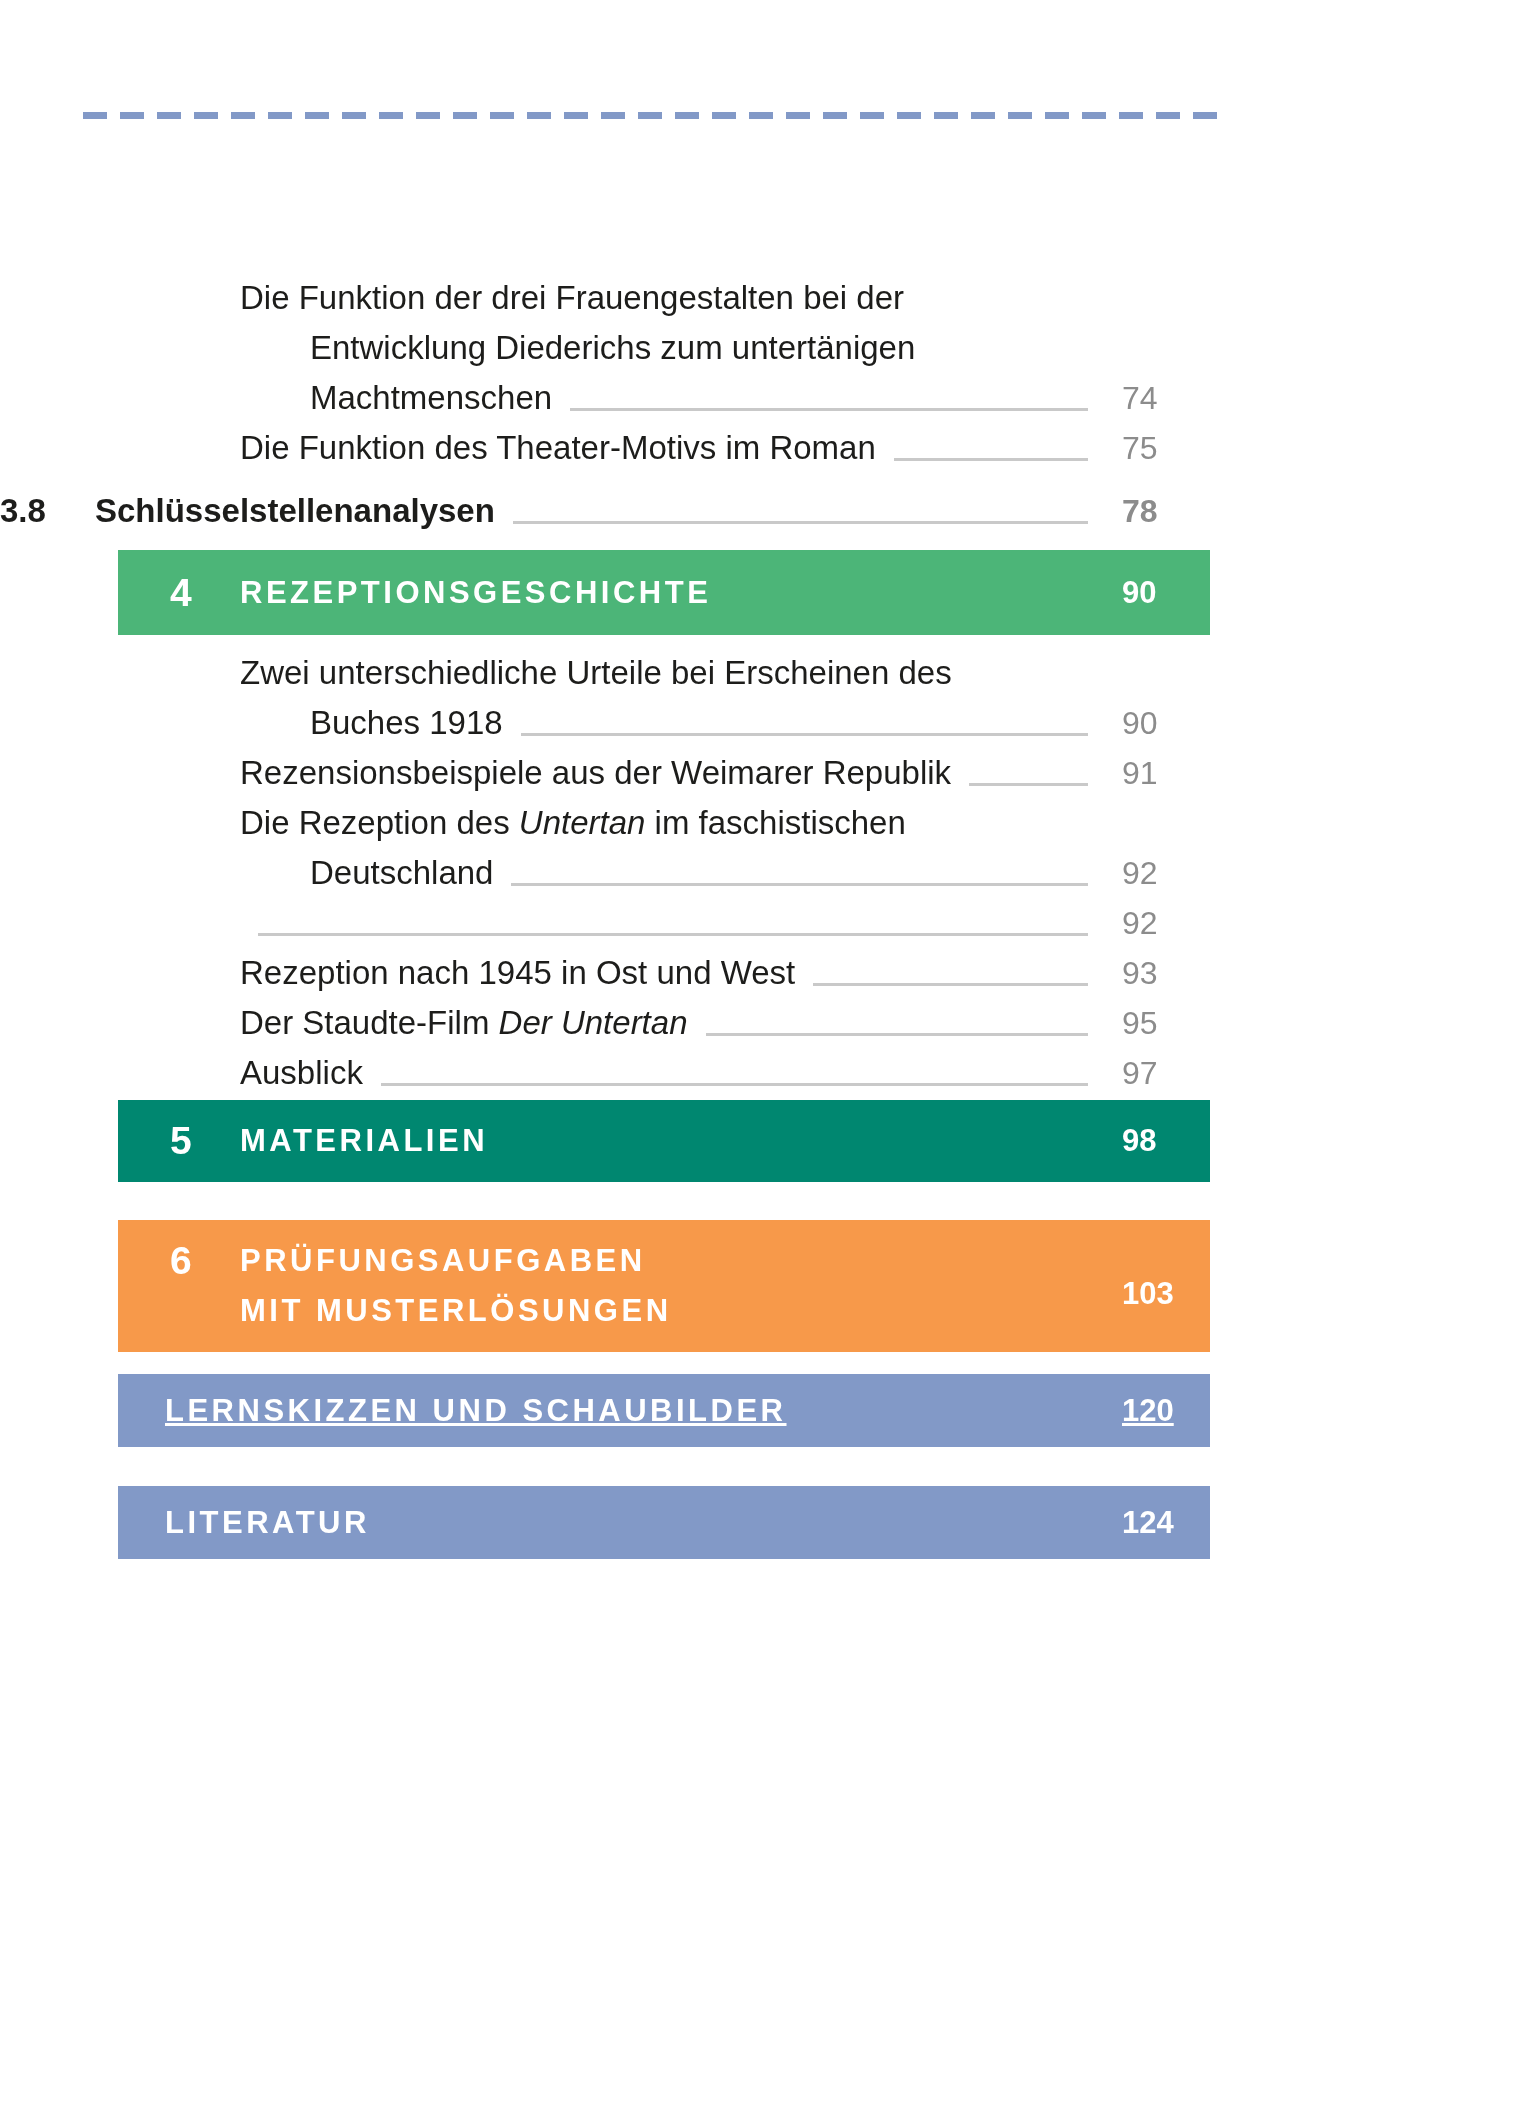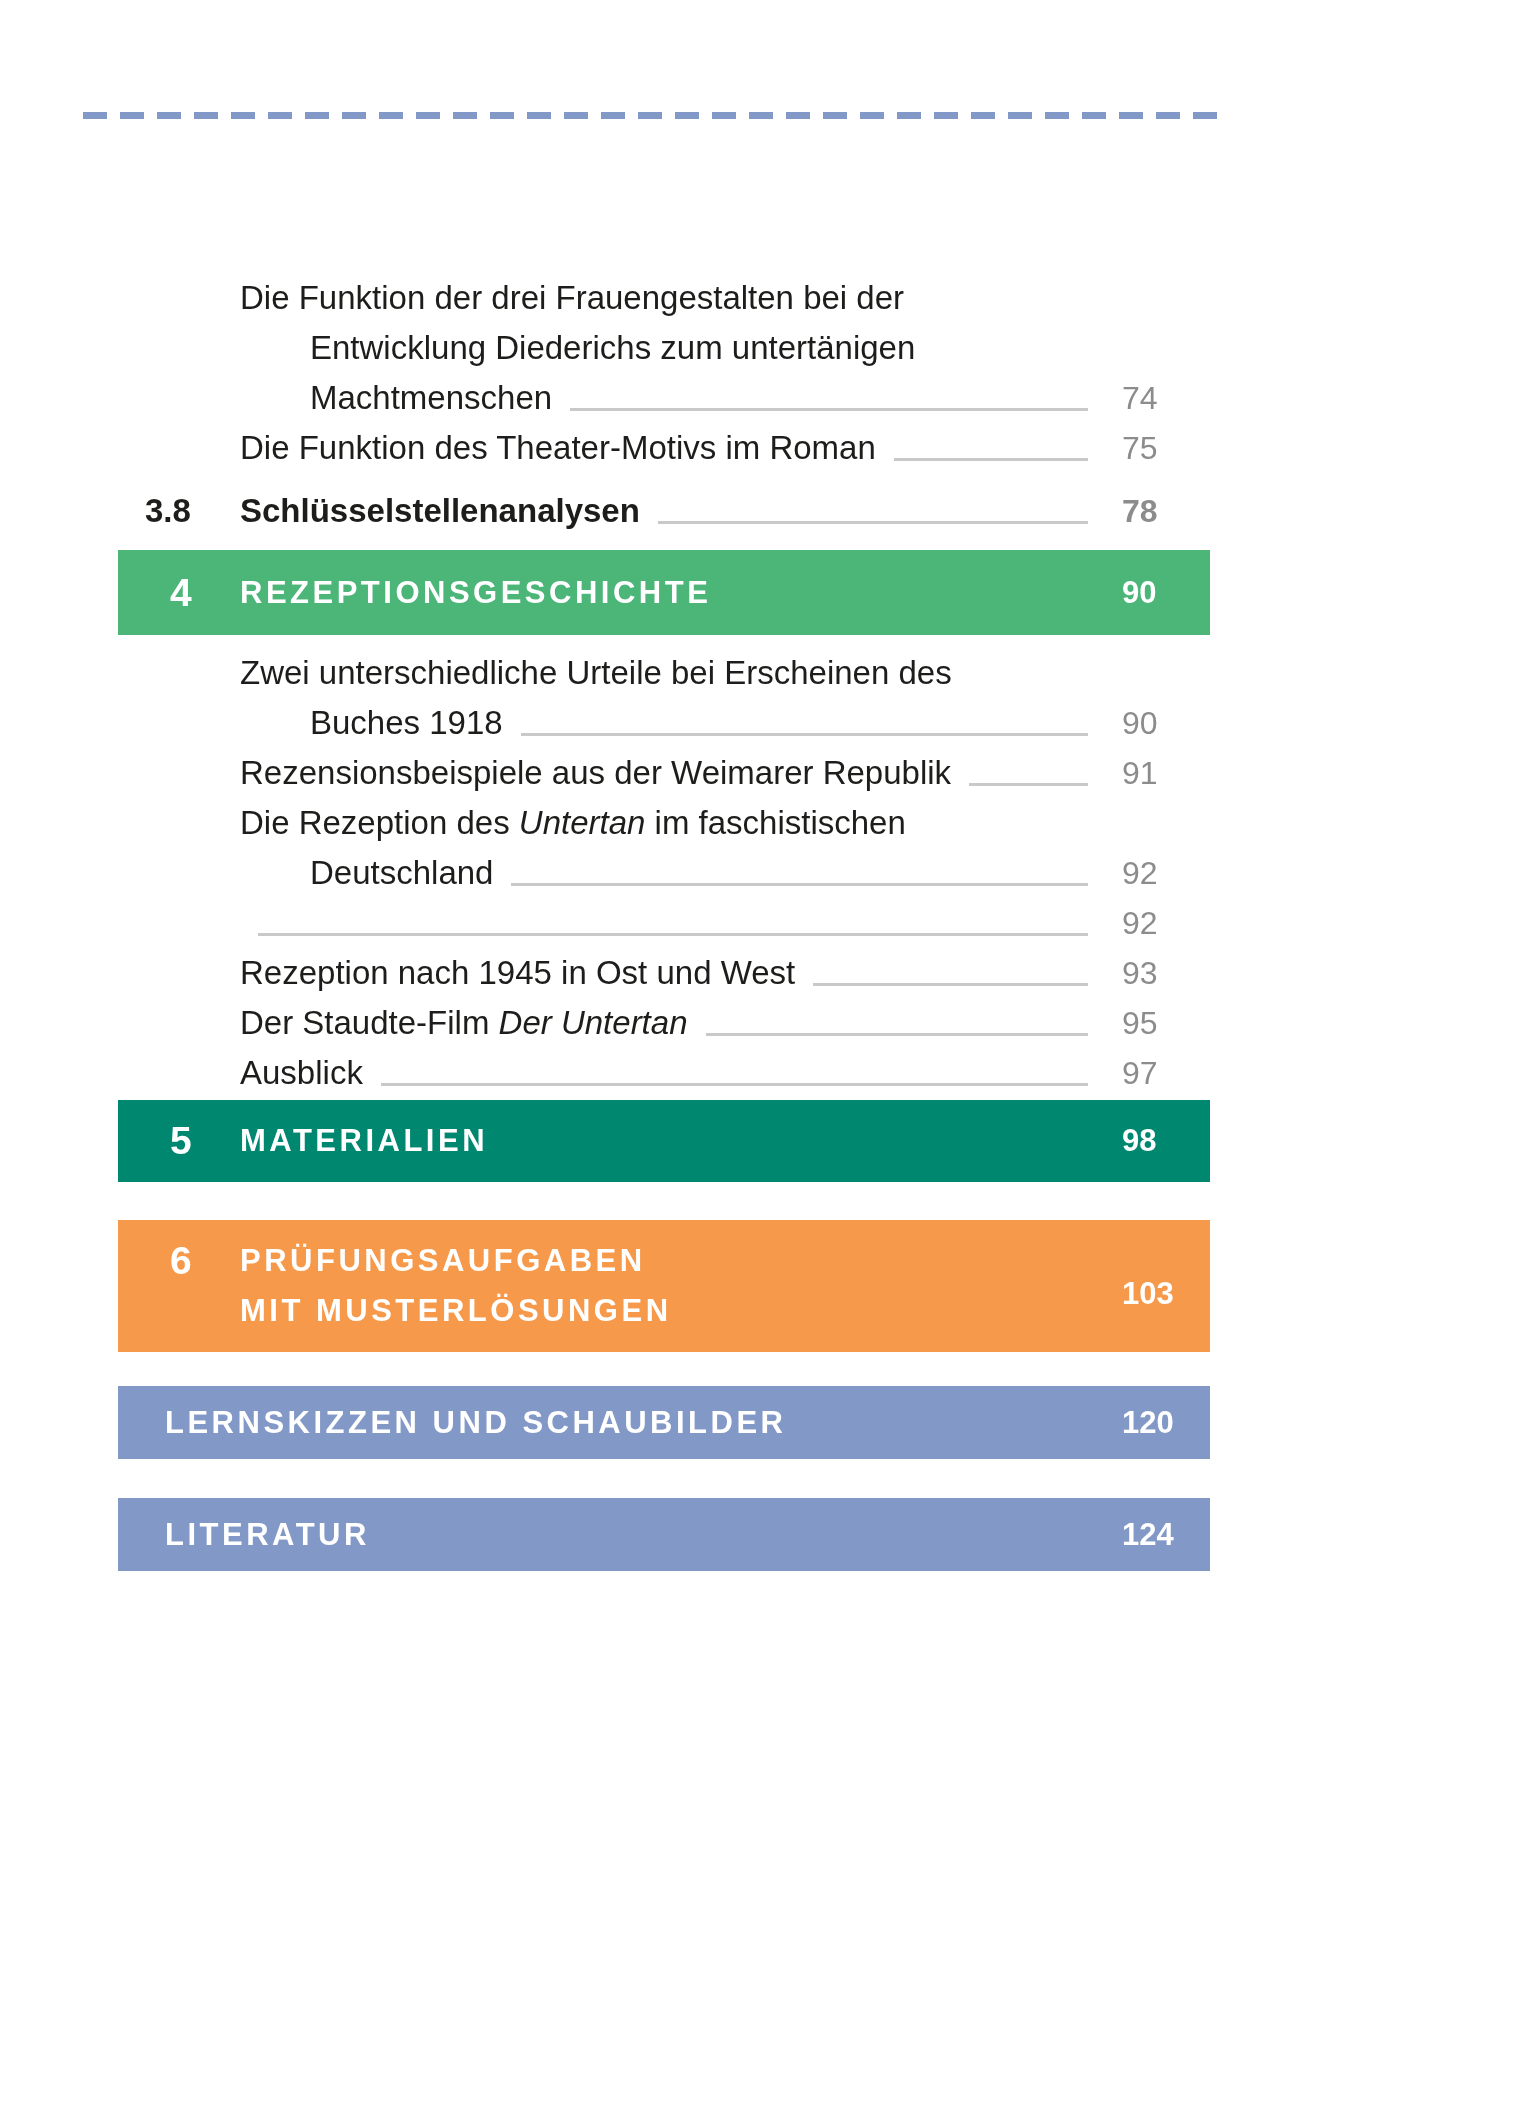--- a/index.html
+++ b/index.html
@@ -19,21 +19,21 @@
   }
   .dash-rule {
     position:absolute; top:112px; left:83px; width:1454px; height:7px;
     background:repeating-linear-gradient(90deg, var(--dash) 0 24px, transparent 24px 37px);
   }
   
   .content { position:absolute; left:0; top:273px; width:1210px; color:var(--text); }
   .entry-line { display:flex; font-size:33px; line-height:50px; }
   .pad-first    { padding-left:240px; }
   .pad-cont     { padding-left:310px; }
-  .pad-numbered { padding-left:145px; }
+  .pad-numbered { }
   .num-label { flex:none; width:95px; }
   .entry.bold { font-weight:bold; }
   .entry.gap  { margin-top:13px; }
   .text span { white-space:pre-wrap; }
   .it { font-style:italic; }
   .leader {
     flex:1 1 auto; min-width:20px;
     align-self:flex-end;
     margin:0 34px 12px 18px;
     border-bottom:3px solid var(--leader);
@@ -45,21 +45,21 @@
     display:flex; align-items:center;
     color:#ffffff;
   }
   .bnum  { flex:none; width:122px; padding-left:52px; font-size:39px; font-weight:bold; }
   .btitle{ font-size:31px; font-weight:bold; letter-spacing:3.5px; line-height:50px; }
   .banner.no-num .btitle { padding-left:47px; }
   .bpage { flex:none; margin-left:auto; width:88px; font-size:31px; font-weight:bold; }
   .banner-ch4    { height:85px;  margin-top:14px; margin-bottom:13px; }
   .banner-ch5    { height:82px;  margin-top:2px; }
   .banner-ch6    { height:132px; margin-top:38px; }
-  .banner-plain1 { height:73px;  margin-top:34px; }
+  .banner-plain1 { height:73px;  margin-top:22px;text-decoration:underline; }
   .banner-plain2 { height:73px;  margin-top:39px; }
   .banner.multi .bnum  { align-self:flex-start; padding-top:16px;  line-height:50px; }
   .banner.multi .bpage { align-self:flex-end;   padding-bottom:33px; line-height:50px;margin-top:15px; }
 </style>
 </head>
 <body>
 
 <div class="page">
   <div class="inhalt">INHALT</div>
   <div class="dash-rule"></div>

